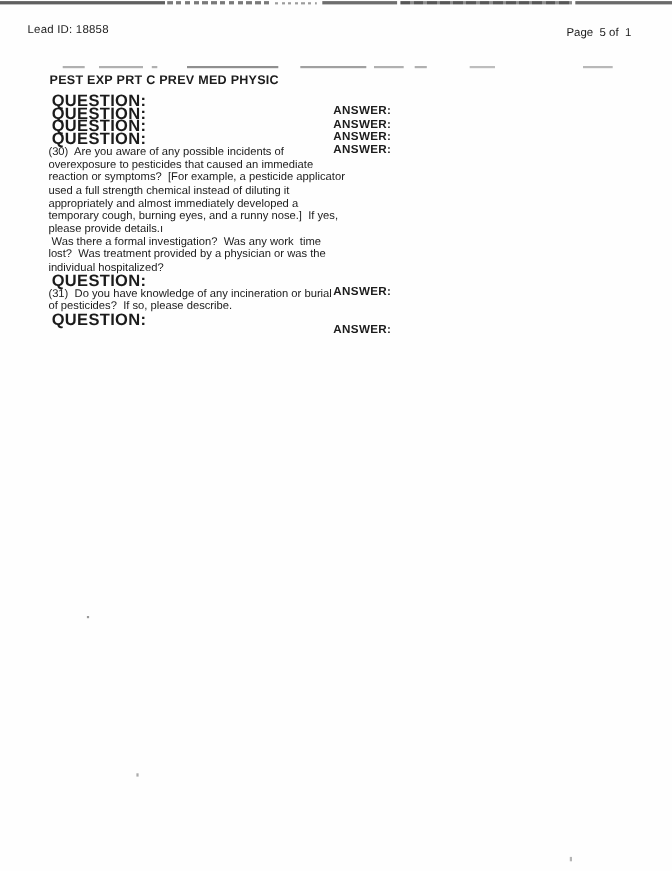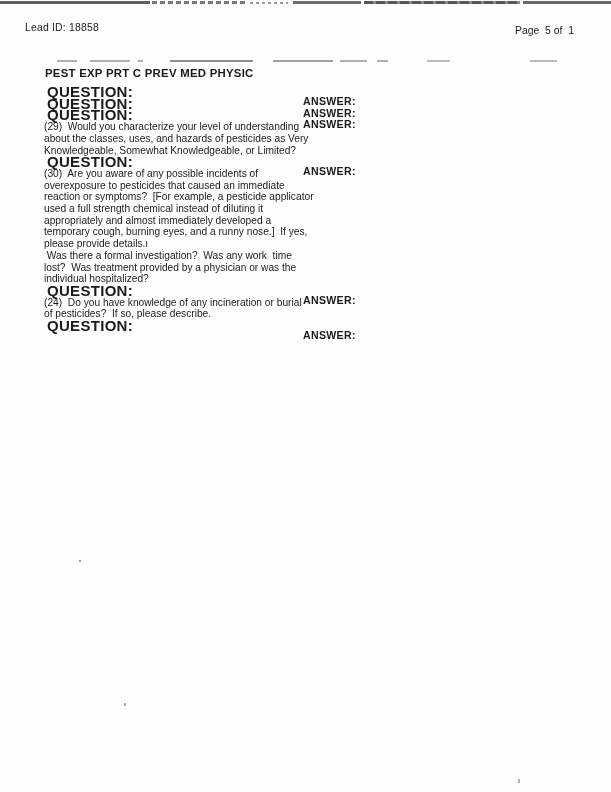--- a/index.html
+++ b/index.html
@@ -141,44 +141,41 @@
     </div>
 
     <div class="qa-block">
       <div class="q-label">QUESTION:</div>
       <div class="a-label">ANSWER:</div>
     </div>
 
     <div class="qa-block">
       <div class="q-label">QUESTION:</div>
       <div class="a-label">ANSWER:</div>
-      <div class="q-text">(29)  Would you characterize your level of understanding
-about the classes, uses, and hazards of pesticides as Very
-Knowledgeable, Somewhat Knowledgeable, or Limited?</div>
     </div>
 
     <div class="qa-block">
       <div class="q-label">QUESTION:</div>
       <div class="a-label">ANSWER:</div>
       <div class="q-text">(30)  Are you aware of any possible incidents of
 overexposure to pesticides that caused an immediate
 reaction or symptoms?  [For example, a pesticide applicator
 used a full strength chemical instead of diluting it
 appropriately and almost immediately developed a
 temporary cough, burning eyes, and a runny nose.]  If yes,
 please provide details.ı
  Was there a formal investigation?  Was any work  time
 lost?  Was treatment provided by a physician or was the
 individual hospitalized?</div>
     </div>
 
     <div class="qa-block">
       <div class="q-label">QUESTION:</div>
       <div class="a-label">ANSWER:</div>
-      <div class="q-text">(24)  Do you have knowledge of any incineration or burial
+      <div class="q-text">(31)  Do you have knowledge of any incineration or burial
 of pesticides?  If so, please describe.</div>
     </div>
 
     <div class="qa-block">
       <div class="q-label">QUESTION:</div>
       <div class="a-label">ANSWER:</div>
     </div>
 
   </div>
 

